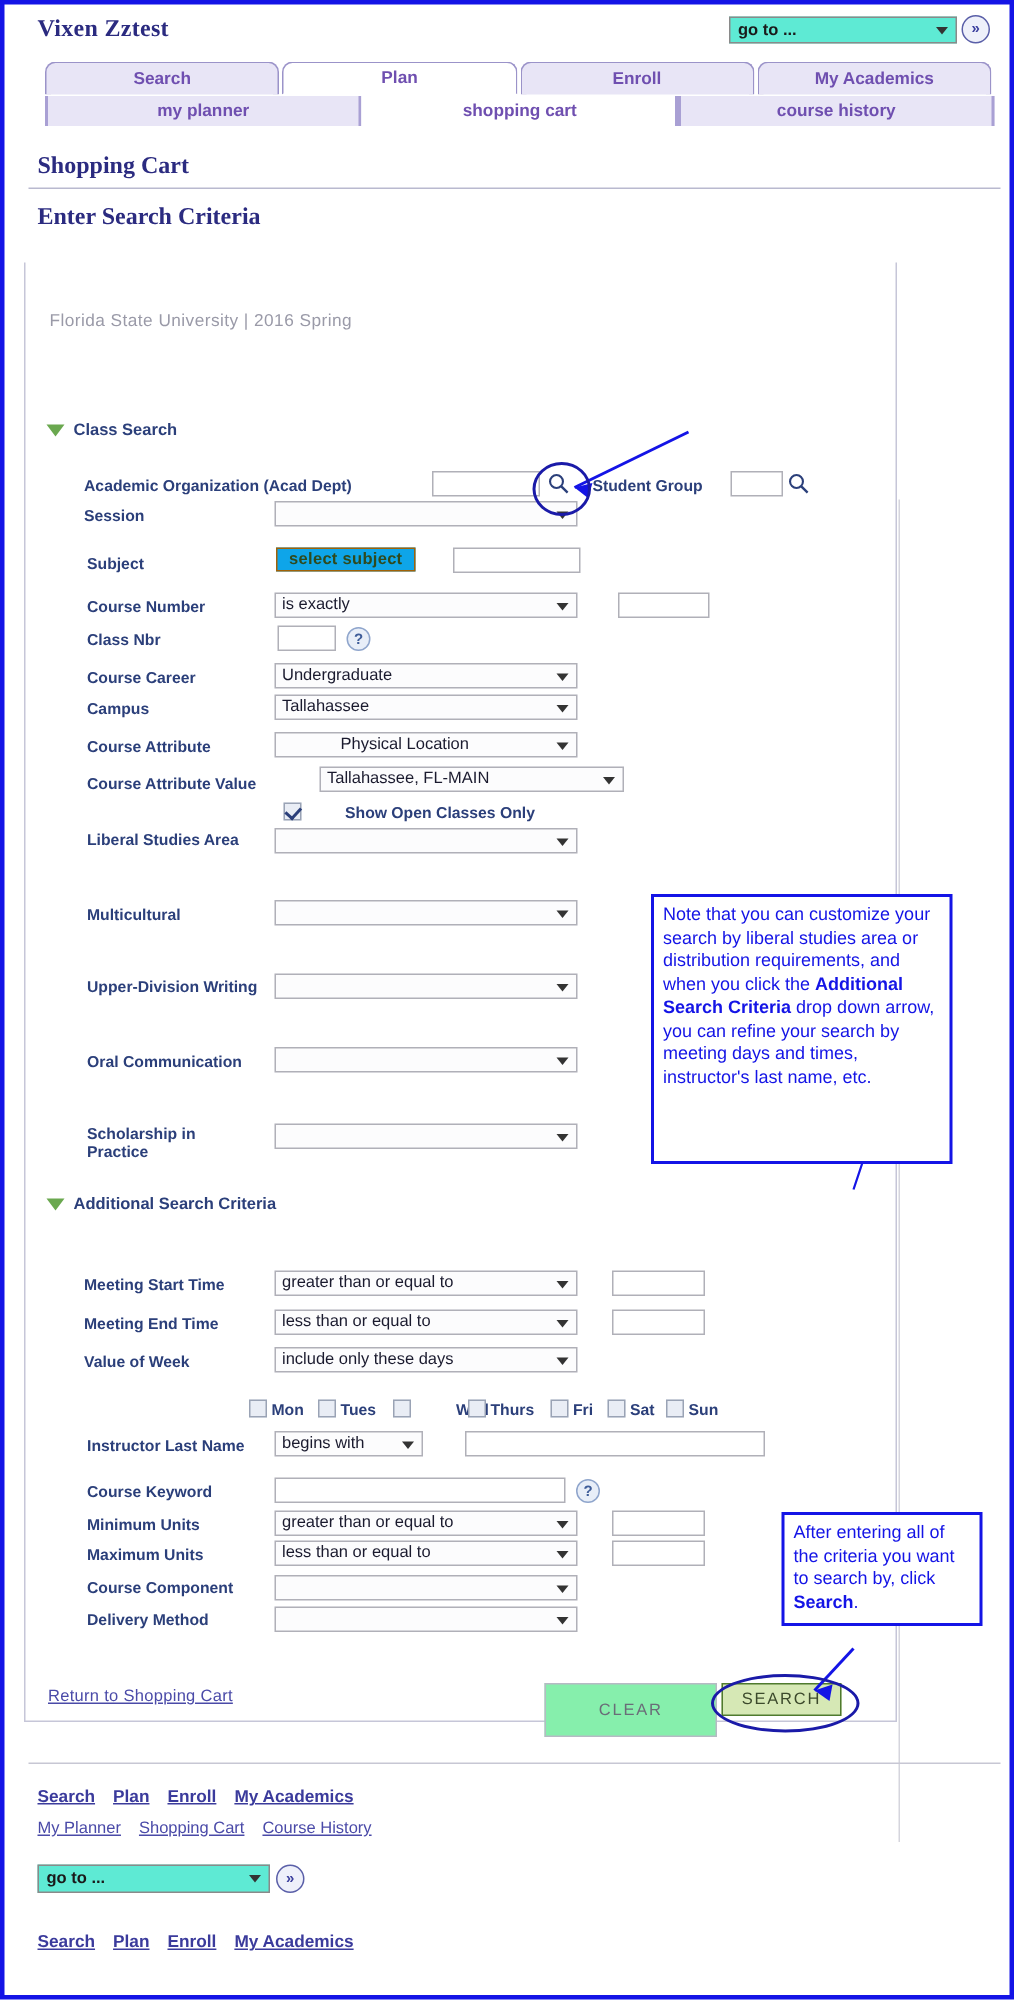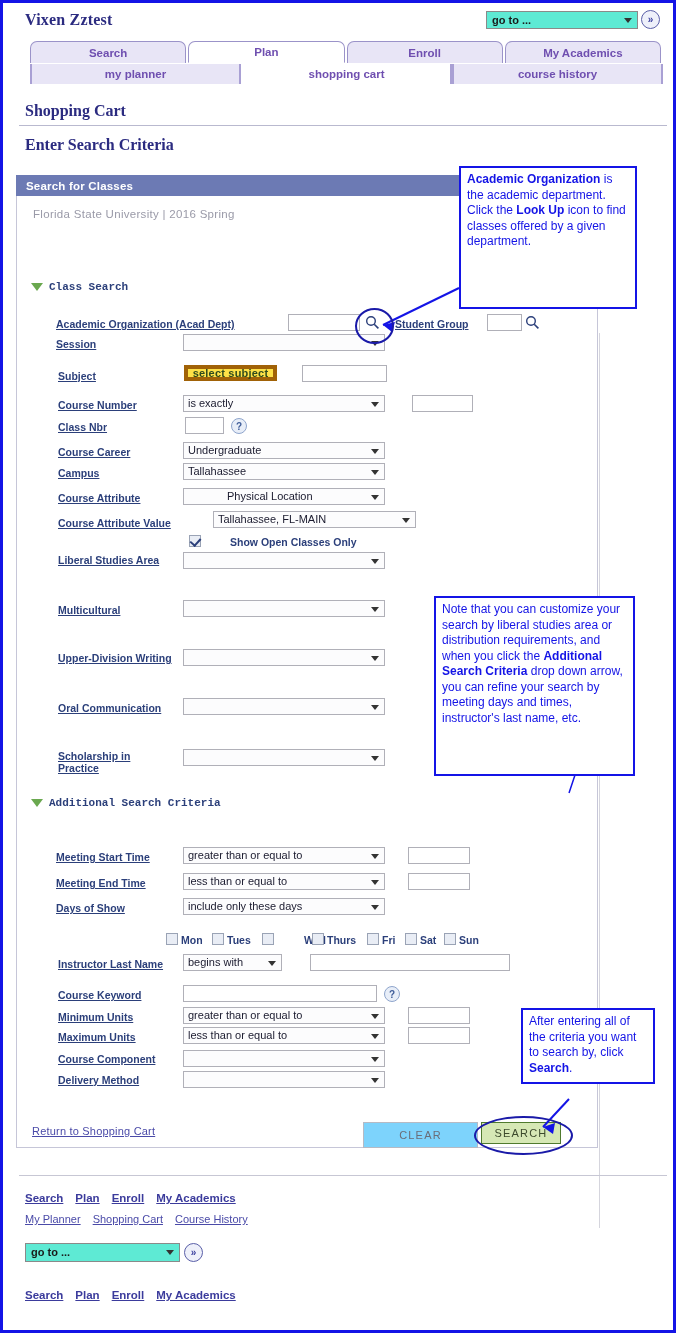--- a/index.html
+++ b/index.html
@@ -88,27 +88,27 @@
     border:1px solid #c6c6d8;border-top:none;background:#fff;box-sizing:border-box;}
   .panel-head{
     position:absolute;left:13px;top:172px;width:582px;height:21px;
     background:#6c7ab4;color:#fff;font-weight:bold;font-size:11.5px;
     display:flex;align-items:center;box-sizing:border-box;padding-left:10px;
     letter-spacing:.2px;
   }
   .term{position:absolute;left:30px;top:205px;color:#9a9aa8;font-size:11.5px;letter-spacing:.3px;}
   .instr{position:absolute;left:25px;top:232px;color:#111;font-size:11.5px;}
 
-  .grouphdr{position:absolute;font-weight:bold;font-size:11px;color:#2b3f7a;display:flex;align-items:center;gap:6px;font-family:Liberation Mono, monospace;}
+  .grouphdr{position:absolute;font-weight:bold;font-size:11px;color:#2b3f7a;display:flex;align-items:center;gap:6px;}
   .tri{width:0;height:0;border-left:6px solid transparent;border-right:6px solid transparent;border-top:8px solid #6aa84f;}
 
   .vdiv{position:absolute;left:596px;top:330px;width:1px;height:895px;background:#d5d5dd;}
 
   
-  .lbl{position:absolute;font-weight:bold;font-size:10.5px;color:#2b3f7a;line-height:12px;text-decoration:underline;}
+  .lbl{position:absolute;font-weight:bold;font-size:10.5px;color:#2b3f7a;line-height:12px;}
   .sel{
     position:absolute;box-sizing:border-box;height:17px;
     border:1px solid #b0b0b8;background:#fcfcfd;
     font-size:11px;color:#1a1a2e;
     padding:0 18px 0 4px;line-height:15px;
     white-space:nowrap;overflow:hidden;
   }
   .sel .caret{
     position:absolute;right:5px;top:6px;width:0;height:0;
     border-left:4px solid transparent;border-right:4px solid transparent;border-top:5px solid #333;
@@ -116,37 +116,37 @@
   .txt{position:absolute;box-sizing:border-box;height:17px;border:1px solid #b0b0b8;background:#fff;}
   .lookup{position:absolute;width:15px;height:15px;}
   .lookup svg{display:block;}
   .helpq{
     position:absolute;width:14px;height:14px;border-radius:50%;
     border:1px solid #8fa5cc;background:#e8eef8;color:#3f5d99;
     font-size:10px;font-weight:bold;display:flex;align-items:center;justify-content:center;
   }
   .greenbtn{
     position:absolute;box-sizing:border-box;
-    background:#fde047;border:4px solid #a16207;
+    background:#0ea5e9;border:1px solid #a16207;
     color:#2f4a1d;font-weight:bold;font-size:11px;
     display:flex;align-items:center;justify-content:center;
     letter-spacing:.2px;
   }
   .chk{position:absolute;width:12px;height:12px;box-sizing:border-box;border:1px solid #9aa3b5;background:#e9edf5;}
   .chk.on::after{
     content:"";position:absolute;left:2px;top:0px;width:5px;height:8px;
     border:solid #2b3f7a;border-width:0 2px 2px 0;transform:rotate(42deg);
   }
   .chklbl{position:absolute;font-weight:bold;font-size:10.5px;color:#2b3f7a;}
 
   
   .retlink{position:absolute;left:29px;top:1122px;font-size:11px;color:#4a4aa8;text-decoration:underline;letter-spacing:.2px;}
   .clearbtn{
-    position:absolute;left:360px;top:1119px;width:115px;height:26px;box-sizing:border-box;
-    background:#7dd3fc;border:1px solid #b6bac4;color:#6a6d78;
+    position:absolute;left:360px;top:1119px;width:115px;height:36px;box-sizing:border-box;
+    background:#86efac;border:1px solid #b6bac4;color:#6a6d78;
     font-size:11px;letter-spacing:1.2px;
     display:flex;align-items:center;justify-content:center;
   }
   .searchbtn{
     position:absolute;left:478px;top:1119px;width:80px;height:22px;box-sizing:border-box;
     background:#d6e8b5;border:1px solid #4f7a2e;color:#3c4a2c;
     font-size:11px;letter-spacing:1.2px;font-weight:normal;
     display:flex;align-items:center;justify-content:center;
   }
 
@@ -201,21 +201,20 @@
     <div class="subtab">my planner</div>
     <div class="subtab active">shopping cart</div>
     <div class="subtab">course history</div>
   </div>
 
   <div class="pagetitle">Shopping Cart</div>
   <div class="rule"></div>
   <div class="sectiontitle">Enter Search Criteria</div>
 
   <div class="panel"></div>
-  <div class="panel-head">Search for Classes</div>
   <div class="term">Florida State University | 2016 Spring</div>
 
   <div class="grouphdr" style="left:28px;top:278px;">
     <span class="tri"></span>
     <span>Class Search</span>
   </div>
 
   <div class="vdiv"></div>
 
   <div class="lbl" style="left:53px;top:315px;width:235px;">Academic Organization (Acad Dept)</div>
@@ -325,21 +324,21 @@
   </div>
   <div class="txt" style="left:405px;top:844px;width:62px;"></div>
 
   <div class="lbl" style="left:53px;top:874px;">Meeting End Time</div>
   <div class="sel" style="left:180px;top:870px;width:202px;">
     <span>less than or equal to</span>
     <span class="caret"></span>
   </div>
   <div class="txt" style="left:405px;top:870px;width:62px;"></div>
 
-  <div class="lbl" style="left:53px;top:899px;">Days of Show</div>
+  <div class="lbl" style="left:53px;top:899px;">Value of Week</div>
   <div class="sel" style="left:180px;top:895px;width:202px;">
     <span>include only these days</span>
     <span class="caret"></span>
   </div>
 
   <div class="chk" style="left:163px;top:930px;"></div>
   <div class="chklbl" style="left:178px;top:931px;">Mon</div>
   <div class="chk" style="left:209px;top:930px;"></div>
   <div class="chklbl" style="left:224px;top:931px;">Tues</div>
   <div class="chk" style="left:259px;top:930px;"></div>
@@ -423,23 +422,20 @@
   <div class="leader" style="left:0;top:0;width:670px;height:1327px;pointer-events:none;">
     <svg width="670" height="1327">
       <line x1="456" y1="285" x2="380" y2="322" stroke="#1414e6" stroke-width="2"></line>
       <polygon points="380,322 392,319 389,329" fill="#1414e6"></polygon>
       <line x1="572" y1="772" x2="566" y2="790" stroke="#1414e6" stroke-width="1.5"></line>
       <line x1="566" y1="1096" x2="540" y2="1124" stroke="#1414e6" stroke-width="2"></line>
       <polygon points="540,1124 552,1120 550,1131" fill="#1414e6"></polygon>
     </svg>
   </div>
 
-  <div class="callout" style="left:456px;top:163px;width:178px;height:143px;">
-    <b>Academic Organization</b><span> is the academic department. Click the </span><b>Look Up</b><span> icon to find classes offered by a given department.</span>
-  </div>
 
   <div class="callout" style="left:518px;top:1005px;width:134px;height:76px;">
     <span>After entering all of the criteria you want to search by, click </span><b>Search</b><span>.</span>
   </div>
 
   <div class="callout" style="left:431px;top:593px;width:201px;height:180px;">
     <span>Note that you can customize your search by liberal studies area or distribution requirements, and when you click the </span><b>Additional Search Criteria</b><span> drop down arrow, you can refine your search by meeting days and times, instructor's last name, etc.</span>
   </div>
 
   <div class="ellipse" style="left:352px;top:305px;width:35px;height:32px;"></div>

